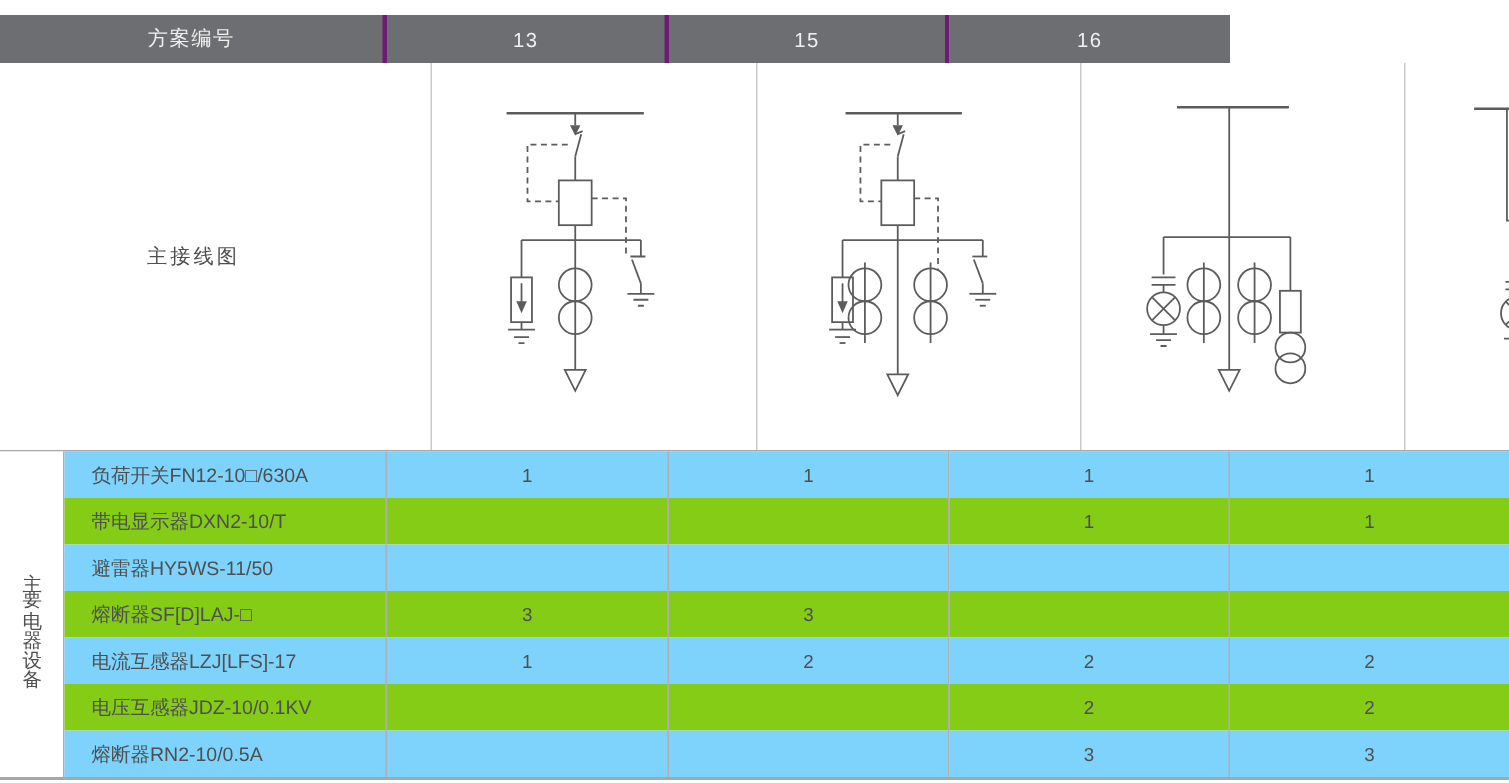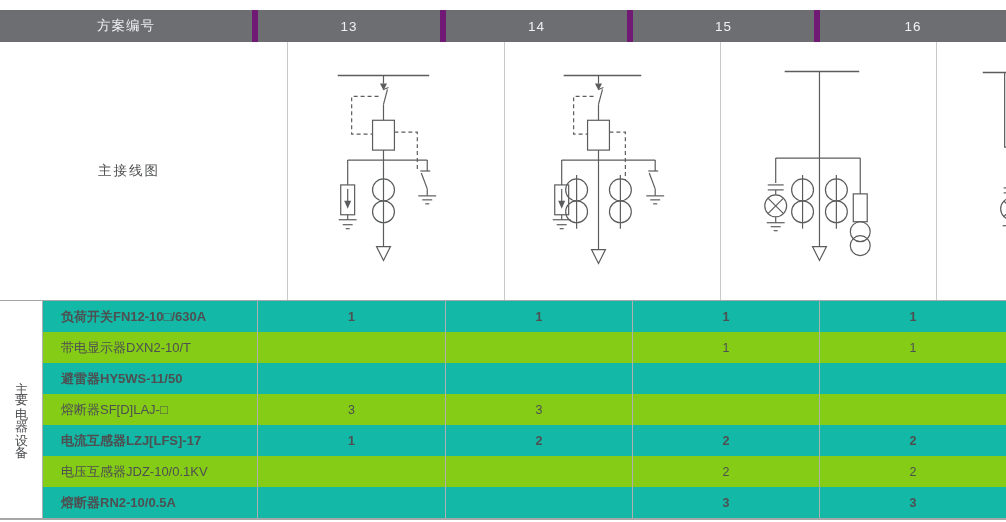--- a/index.html
+++ b/index.html
@@ -14,21 +14,21 @@
   
   .header-row {
     display:grid;
     grid-template-columns:258px 188px 187px 187px 186px;
     height:32px;
   }
   .header-cell {
     background:#6d6e71; color:#f0f0f1;
     display:flex; align-items:center; justify-content:center;
     font-size:13.5px; letter-spacing:1px;
-    border-right:6px solid #701a75;
+    border-right:3px solid #701a75;
   }
   .header-cell:last-child { border-right:none; }
 
   
   .diagram-row {
     display:grid;
     grid-template-columns:258px 188px 187px 187px 186px;
     height:258px;
     gap:29px;
   }
@@ -60,32 +60,31 @@
     writing-mode:vertical-rl; text-orientation:upright;
     font-size:13px; letter-spacing:13px; color:#4e4f51;
   }
   .cell {
     display:flex; align-items:center;
     font-size:13px;
   }
   .cell.name { padding-left:18px; border-right:1px solid #aeafb1; }
   .cell.val  { justify-content:center; font-size:12.5px; }
   .cell.v1, .cell.v2, .cell.v3 { border-right:1px solid #aeafb1; }
-  .row-pink  { background:#14b8a6;font-weight:bold; }
+  .row-pink  { background:#7dd3fc; }
   .row-white { background:#84cc16; }
 </style>
 </head>
 <body>
 
 <div class="table-wrap">
 
   <div class="header-row">
     <div class="header-cell">方案编号</div>
     <div class="header-cell">13</div>
-    <div class="header-cell">14</div>
     <div class="header-cell">15</div>
     <div class="header-cell">16</div>
   </div>
 
   <div class="diagram-row">
     <div class="diagram-label-cell">主接线图</div>
 
     <div class="diag-cell">
       <svg width="188" height="258" viewBox="0 0 188 258">
         <g stroke="#5b5c5e" stroke-width="1.2" fill="none">

